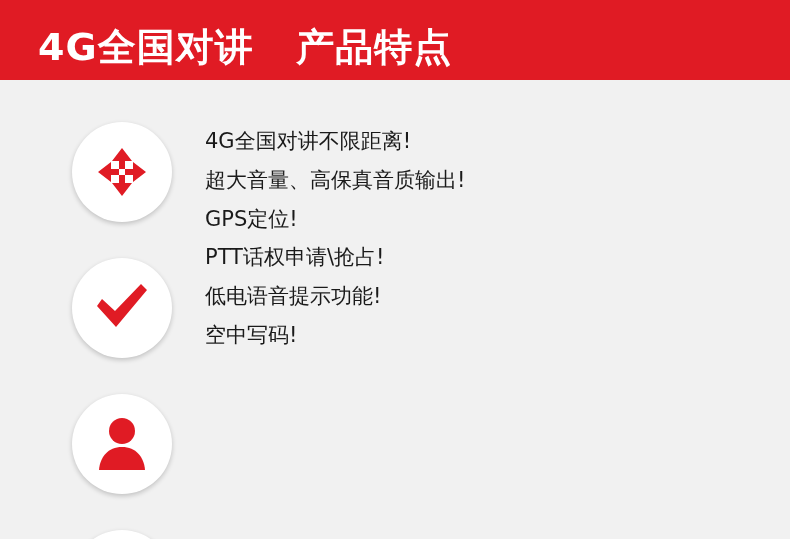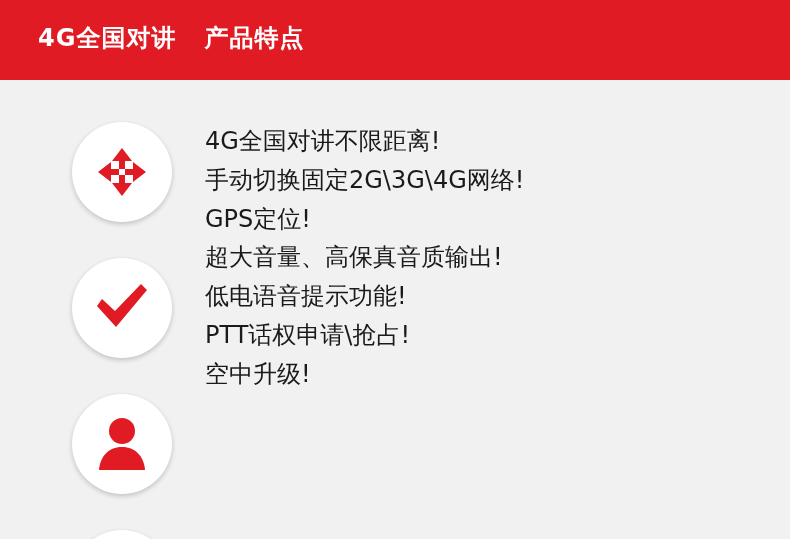--- a/index.html
+++ b/index.html
@@ -28,21 +28,21 @@
     top: 0;
     width: 790px;
     height: 80px;
     background: #e01b24;
   }
   .header-title {
     position: absolute;
     left: 38px;
     top: 22px;
     color: #ffffff;
-    font-size: 24px;
+    font-size: 38px;
     font-weight: bold;
     letter-spacing: 1px;
     white-space: pre;
     font-family: "DejaVu Sans", "Liberation Sans", sans-serif;
     text-align: right;
   }
   
   .content {
     position: absolute;
     left: 0;
@@ -75,21 +75,21 @@
     display: block;
   }
   
   .feature-list {
     position: absolute;
     left: 205px;
     top: 42px;
     width: 560px;
   }
   .feature-line {
-    font-size: 24px;
+    font-size: 21px;
     line-height: 38.8px;
     color: #1a1a1a;
     white-space: pre;
     font-family: "DejaVu Sans", "Liberation Sans", sans-serif;
   }
 </style>
 </head>
 <body>
 
 <div id="page">
@@ -135,22 +135,21 @@
       <div class="icon-circle">
         <span>
           
         </span>
       </div>
 
     </div>
 
     <div class="feature-list">
       <div class="feature-line">4G全国对讲不限距离!</div>
-      <div class="feature-line">手动切换固定2G\3G\4G网络!</div>
+      <div class="feature-line">超大音量、高保真音质输出!</div>
       <div class="feature-line">GPS定位!</div>
-      <div class="feature-line">超大音量、高保真音质输出!</div>
+      <div class="feature-line">PTT话权申请\抢占!</div>
       <div class="feature-line">低电语音提示功能!</div>
-      <div class="feature-line">PTT话权申请\抢占!</div>
-      <div class="feature-line">空中升级!</div>
+      <div class="feature-line">空中写码!</div>
     </div>
 
   </div>
 </div>
 
 </body></html>

